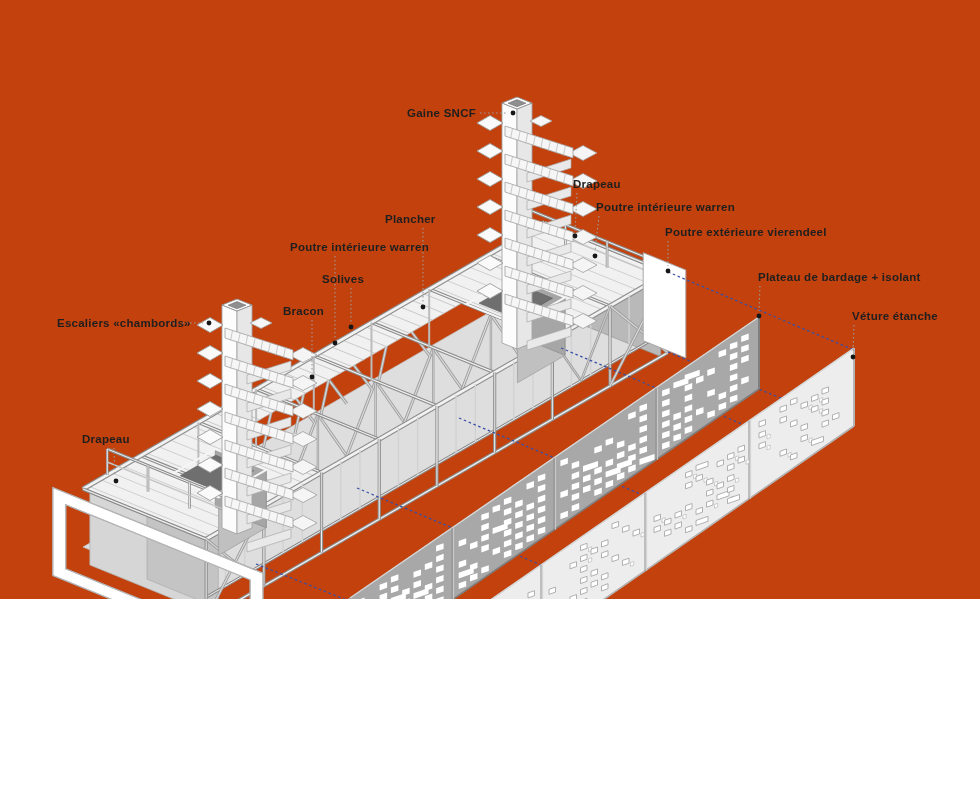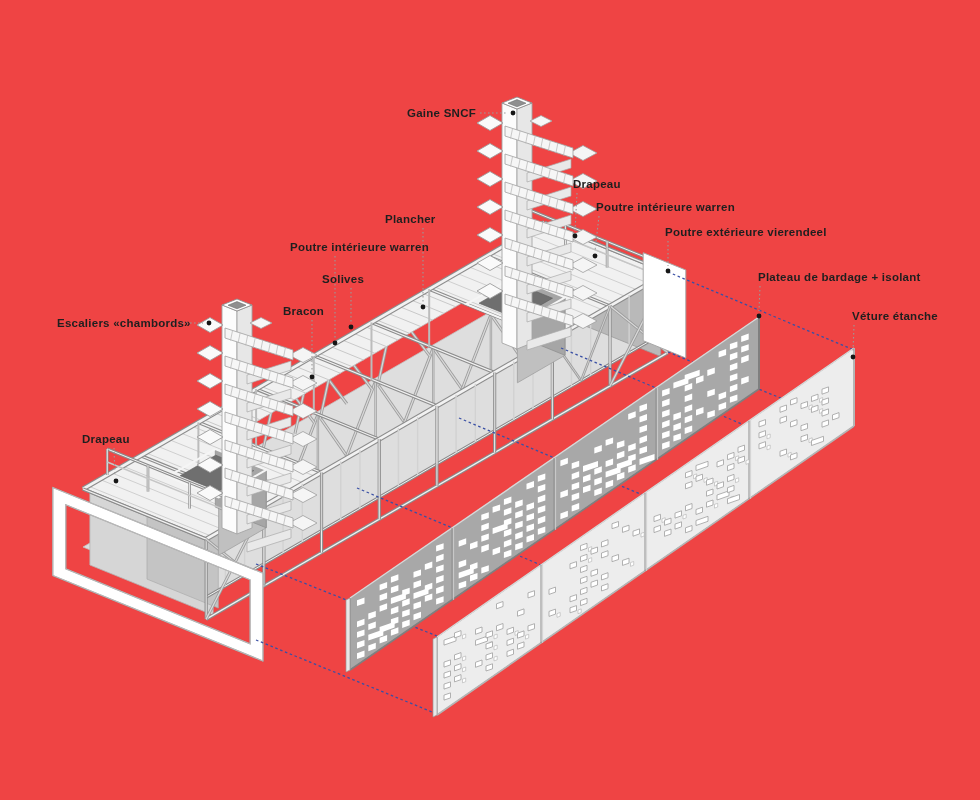--- a/index.html
+++ b/index.html
@@ -1,16 +1,16 @@
 <!DOCTYPE html>
 <html><head>
 <meta charset="utf-8">
 <style>
   html,body{margin:0;padding:0;background:#ffffff;}
-  .stage{position:relative;width:980px;height:800px;background:#ef4444;overflow:hidden;
+  .stage{position:relative;width:980px;height:599px;background:#c2410c;overflow:hidden;
          font-family:"Liberation Sans",sans-serif;}
   svg{display:block;}
   text.lbl{font-family:"Liberation Sans",sans-serif;font-size:11.5px;font-weight:700;
            fill:#1f1f1f;letter-spacing:.25px;}
   .leader{fill:none;stroke:#9a9a9a;stroke-width:1.1;stroke-dasharray:1.6 2.4;}
   .ldot{fill:#161616;}
 </style>
 </head>
 <body>
 

